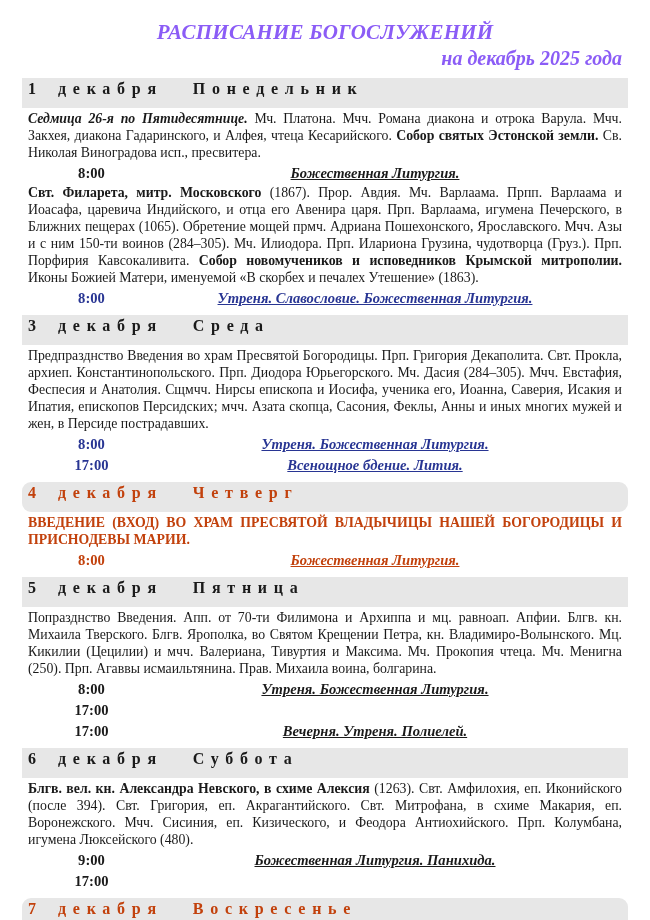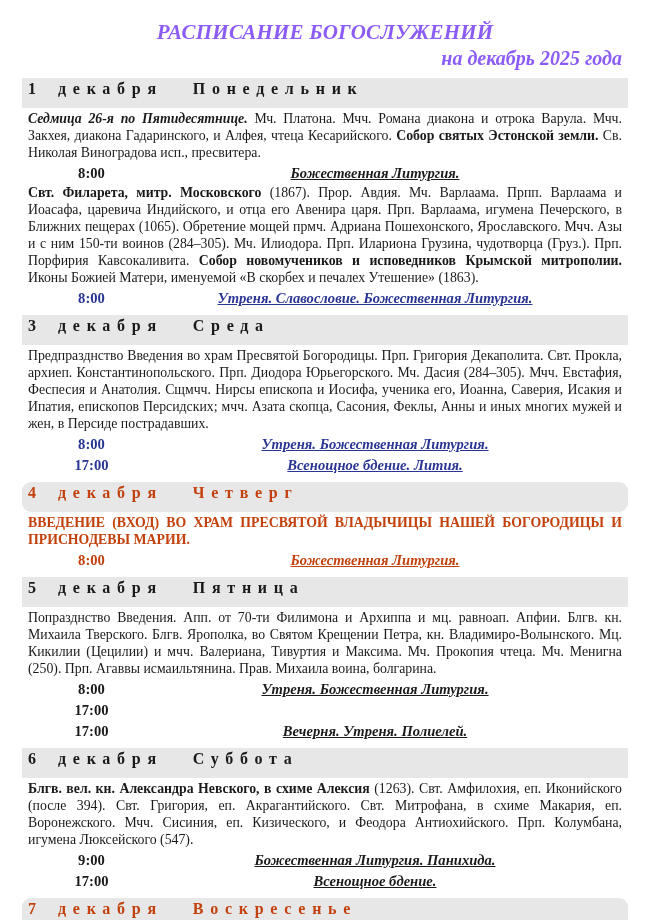--- a/index.html
+++ b/index.html
@@ -99,28 +99,27 @@
         <div class="svc c-black">
           <span class="svc-time">17:00</span>
         </div>
         <div class="svc c-black">
           <span class="svc-time">17:00</span>
           <span class="svc-text">Вечерня. Утреня. Полиелей.</span>
         </div>
       </section>
       <section class="day">
         <div class="day-header c-black"><span class="num">6</span><span class="month">декабря</span><span class="wd">Суббота</span></div>
-        <p class="desc c-black"><span class="seg-bold">Блгв. вел. кн. Александра Невского, в схиме Алексия</span><span class="seg-normal"> (1263). Свт. Амфилохия, еп. Иконийского (после 394). Свт. Григория, еп. Акрагантийского. Свт. Митрофана, в схиме Макария, еп. Воронежского. Мчч. Сисиния, еп. Кизического, и Феодора Антиохийского. Прп. Колумбана, игумена Люксейского (547).</span></p>
+        <p class="desc c-black"><span class="seg-bold">Блгв. вел. кн. Александра Невского, в схиме Алексия</span><span class="seg-normal"> (1263). Свт. Амфилохия, еп. Иконийского (после 394). Свт. Григория, еп. Акрагантийского. Свт. Митрофана, в схиме Макария, еп. Воронежского. Мчч. Сисиния, еп. Кизического, и Феодора Антиохийского. Прп. Колумбана, игумена Люксейского (480).</span></p>
         <div class="svc c-black">
           <span class="svc-time">9:00</span>
           <span class="svc-text">Божественная Литургия. Панихида.</span>
         </div>
         <div class="svc c-black">
           <span class="svc-time">17:00</span>
-          <span class="svc-text">Всенощное бдение.</span>
         </div>
       </section>
       <section class="day">
         <div class="day-header c-red"><span class="num">7</span><span class="month">декабря</span><span class="wd">Воскресенье</span></div>
         <p class="desc c-red"><span class="seg-bold">Неделя 26-я по Пятидесятнице. Вмц. Екатерины</span><span class="seg-normal"> (305–313). </span><span class="seg-bold">Вмч. Меркурия.</span><span class="seg-normal"> Мч. Меркурия Смоленского. Прп. Меркурия, постника Печерского, в Дальних пещерах. Мц. Августы, мчч. Порфирия Стратилата и 200 воинов (305–313). Прп. Мастридии. Прп. Симона Сойгинского.</span></p>
       </section>
     </div>
 </div>
 
 </body></html>

